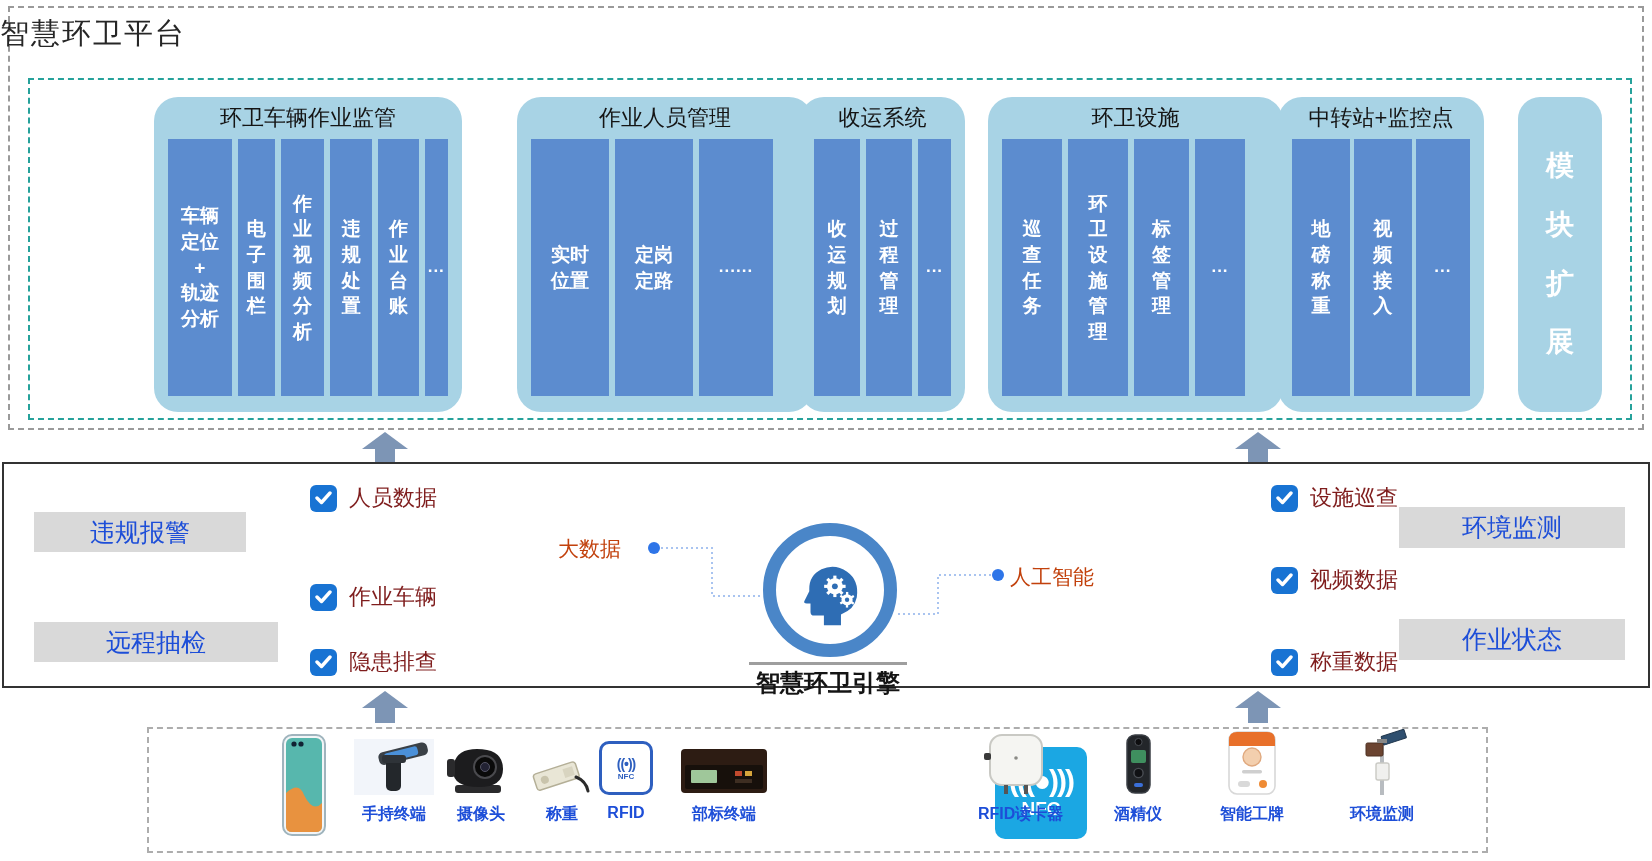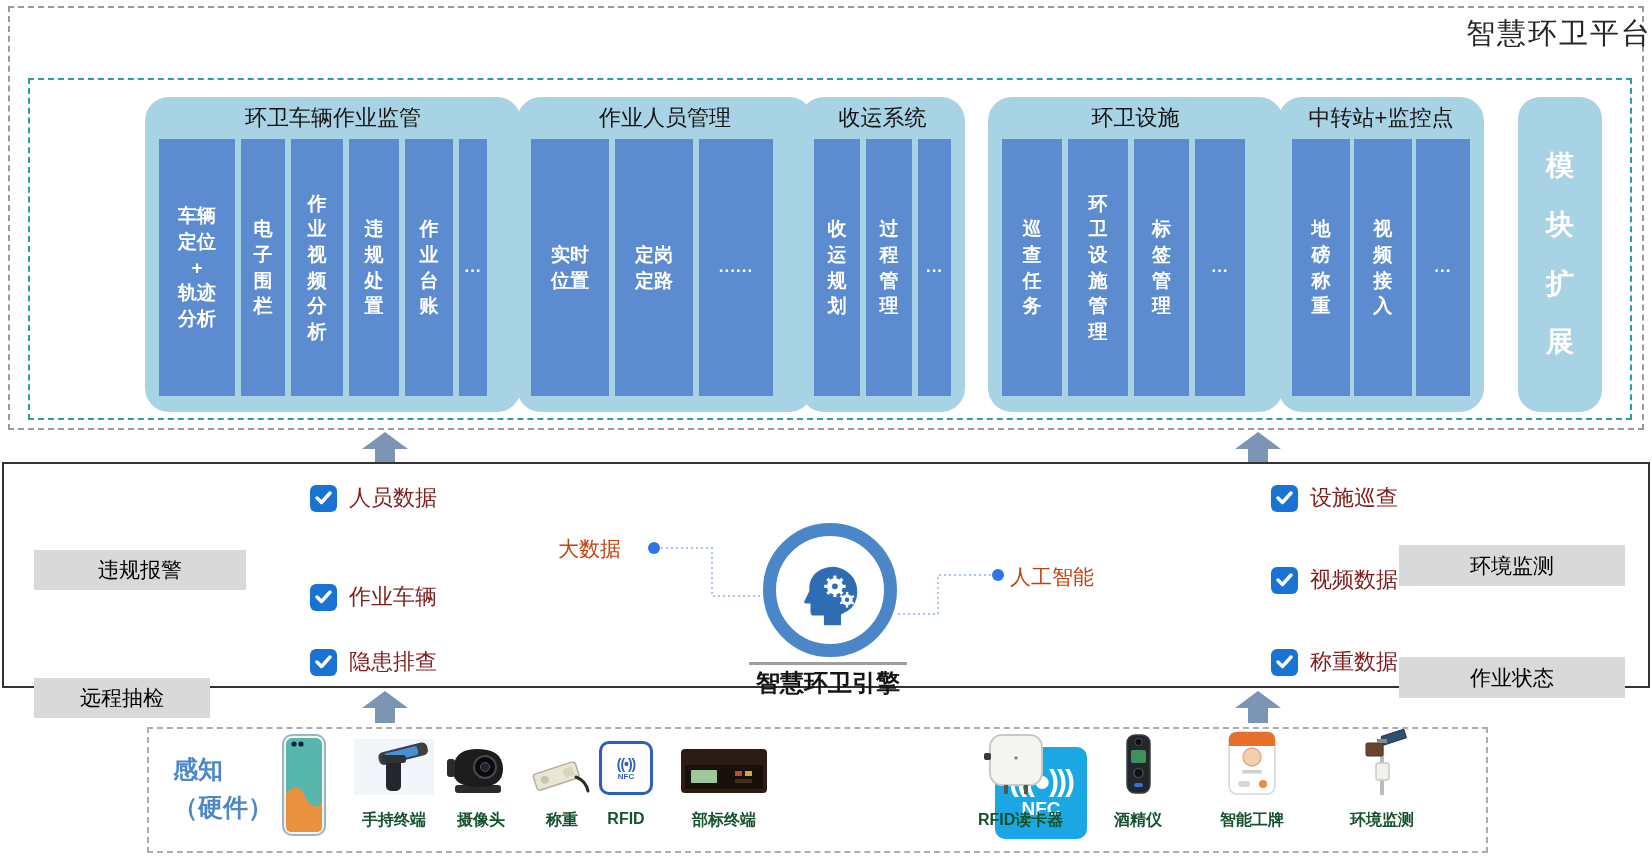--- a/index.html
+++ b/index.html
@@ -2,21 +2,21 @@
 <html><head>
 <meta charset="utf-8">
 <style>
   * { margin:0; padding:0; box-sizing:border-box; }
   body { background:#fff; font-family:"Liberation Sans","DejaVu Sans",sans-serif; }
   .canvas { position:relative; width:1652px; height:861px; background:#fff; overflow:hidden; }
 
   
   .outer-dash { position:absolute; left:8px; top:6px; width:1636px; height:424px;
     border:2px dashed #9a9a9a; }
-  .title { position:absolute; left:0; top:14px; width:100%; text-align:right;
+  .title { position:absolute; left:0; top:14px; width:100%; text-align:left;
     font-size:29px; color:#262626; letter-spacing:2px; }
   .teal-dash { position:absolute; left:28px; top:78px; width:1604px; height:342px;
     border:2px dashed #26a29b; }
 
   .group { position:absolute; top:97px; height:315px; background:#a8d3e5;
     border-radius:24px; display:flex; flex-direction:column; }
   .group-header { height:42px; display:flex; align-items:center; justify-content:center;
     font-size:22px; color:#141414; white-space:nowrap; }
   .cols { flex:1; display:flex; gap:6px; padding:0 14px 16px 14px; }
   .col { background:#5c8ccf; color:#fff; display:flex; align-items:center; justify-content:center;
@@ -30,61 +30,61 @@
   .arrow-up { position:absolute; width:46px; }
   .arrow-up .head { width:0; height:0; margin:0 auto;
     border-left:23px solid transparent; border-right:23px solid transparent;
     border-bottom:17px solid #7d95b5; }
   .arrow-up .stem { width:20px; height:15px; margin:0 auto; background:#7d95b5; }
 
   
   .mid-box { position:absolute; left:2px; top:462px; width:1648px; height:226px;
     border:2px solid #333; background:#fff; }
   .tag { position:absolute; background:#d9d9d9; display:flex; align-items:center; justify-content:center;
-    font-size:21px; color:#000000;margin-top:38px; }
+    font-size:25px; color:#1d4ed8; }
   .chk-item { position:absolute; display:flex; align-items:center; gap:12px; }
   .chk { width:27px; height:27px; background:#1873d3; border-radius:6px;
     display:flex; align-items:center; justify-content:center; flex:none; }
   .chk-label { font-size:22px; color:#7f1d1d; white-space:nowrap; }
   .io-label { position:absolute; font-size:21px; font-weight:normal; color:#c2410c; white-space:nowrap; }
   .ring { position:absolute; left:759px; top:59px; width:134px; height:134px; border-radius:50%;
     border:13px solid #4a86c8; background:#fff; display:flex; align-items:center; justify-content:center; }
   .engine-underline { position:absolute; left:745px; top:198px; width:158px; height:3px; background:#9e9e9e; }
   .engine-label { position:absolute; left:745px; top:203px; width:158px; text-align:center;
     font-size:24px; font-weight:bold; color:#141414; white-space:nowrap; }
   .connector { position:absolute; left:0; top:0; pointer-events:none; }
 
   
   .hw-box { position:absolute; left:147px; top:727px; width:1341px; height:126px;
     border:2px dashed #adadad; background:#fff; }
   .hw-label { position:absolute; left:24px; top:22px; color:#4c87c8; font-weight:bold;
     font-size:25px; line-height:1.5; white-space:pre-line; }
   .dev { position:absolute; top:6px; text-align:center; }
   .dev .ic { height:60px; display:flex; align-items:flex-end; justify-content:center; }
-  .dev .dev-label { margin-top:15px; font-size:16px; font-weight:bold; color:#14532d; white-space:nowrap;text-align:center; }
+  .dev .dev-label { margin-top:9px; font-size:16px; font-weight:bold; color:#1d4ed8; white-space:nowrap;text-align:center; }
   .rfid-chip { width:54px; height:54px; border:3px solid #2e5fbf; border-radius:10px; background:#fff;
     display:flex; flex-direction:column; align-items:center; justify-content:center; color:#2e5fbf; }
   .rfid-chip .g1 { font-size:14px; font-weight:bold; letter-spacing:-1px; }
   .rfid-chip .g2 { font-size:8px; font-weight:bold; }
   .nfc-sq { position:absolute; left:846px; top:18px; width:92px; height:92px; background:#1ba7e3;
     border-radius:10px; color:#fff; display:flex; flex-direction:column; align-items:center;
     justify-content:center; }
   .nfc-sq .g1 { font-size:30px; font-weight:bold; letter-spacing:-2px; line-height:1; }
   .nfc-sq .g2 { font-size:19px; font-weight:bold; margin-top:2px; }
 </style>
 </head>
 <body>
 
 <div class="canvas">
 
   <div class="outer-dash"></div>
   <div class="title">智慧环卫平台</div>
   <div class="teal-dash"></div>
 
-  <div class="group" style="left:145px;width:376px">
+  <div class="group" style="left:154px;width:308px">
     <div class="group-header">环卫车辆作业监管</div>
     <div class="cols">
       <div class="col" style="width:76px">车辆
 定位
 +
 轨迹
 分析</div>
       <div class="col" style="width:44px">电
 子
 围
@@ -178,21 +178,21 @@
     <div class="head"></div>
       <div class="stem"></div>
   </div>
   <div class="arrow-up" style="left:1235px;top:432px">
     <div class="head"></div>
       <div class="stem"></div>
   </div>
 
   <div class="mid-box">
     <div class="tag" style="left:30px;top:48px;width:212px;height:40px">违规报警</div>
-    <div class="tag" style="left:30px;top:176px;width:176px;height:40px">远程抽检</div>
+    <div class="tag" style="left:30px;top:158px;width:244px;height:40px">远程抽检</div>
 
     <div class="chk-item" style="left:306px;top:19px">
       <span class="chk">
         <svg width="17" height="14" viewBox="0 0 17 14">
             <polyline points="2,7 6.5,11.5 15,2" fill="none" stroke="#fff" stroke-width="3.4" stroke-linecap="round" stroke-linejoin="round"></polyline>
           </svg>
       </span>
       <span class="chk-label">人员数据</span>
     </div>
     <div class="chk-item" style="left:306px;top:118px">
@@ -310,22 +310,20 @@
   <div class="arrow-up" style="left:362px;top:691px">
     <div class="head"></div>
       <div class="stem"></div>
   </div>
   <div class="arrow-up" style="left:1235px;top:691px">
     <div class="head"></div>
       <div class="stem"></div>
   </div>
 
   <div class="hw-box">
-    <div class="hw-label">感知
-（硬件）</div>
 
     <div class="dev" style="left:132px;top:4px">
       <svg width="46" height="104" viewBox="0 0 46 104">
         <rect x="2" y="2" width="42" height="100" rx="9" fill="#f2f5f7" stroke="#9fb4bd" stroke-width="2"></rect>
         <rect x="5" y="5" width="36" height="94" rx="6" fill="#57b7ad"></rect>
         <path d="M5,60 Q18,48 23,62 Q32,80 41,70 L41,93 Q41,99 35,99 L11,99 Q5,99 5,93 Z" fill="#e8923f"></path>
         <circle cx="13" cy="11" r="2.6" fill="#123"></circle>
           <circle cx="20" cy="11" r="2.6" fill="#123"></circle>
       </svg>
     </div>

